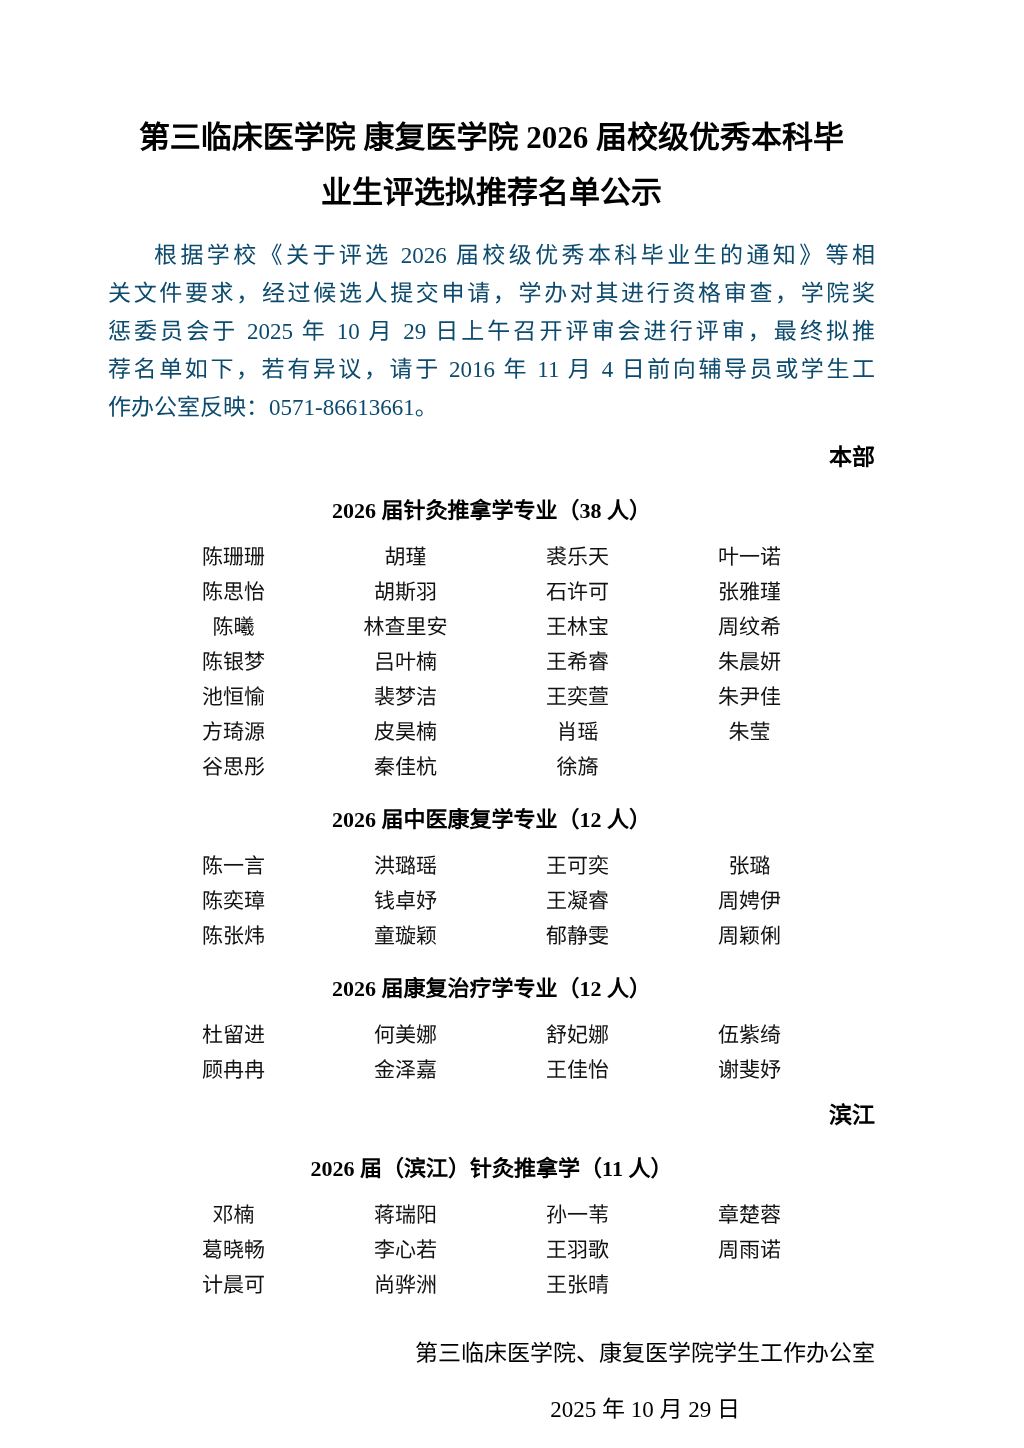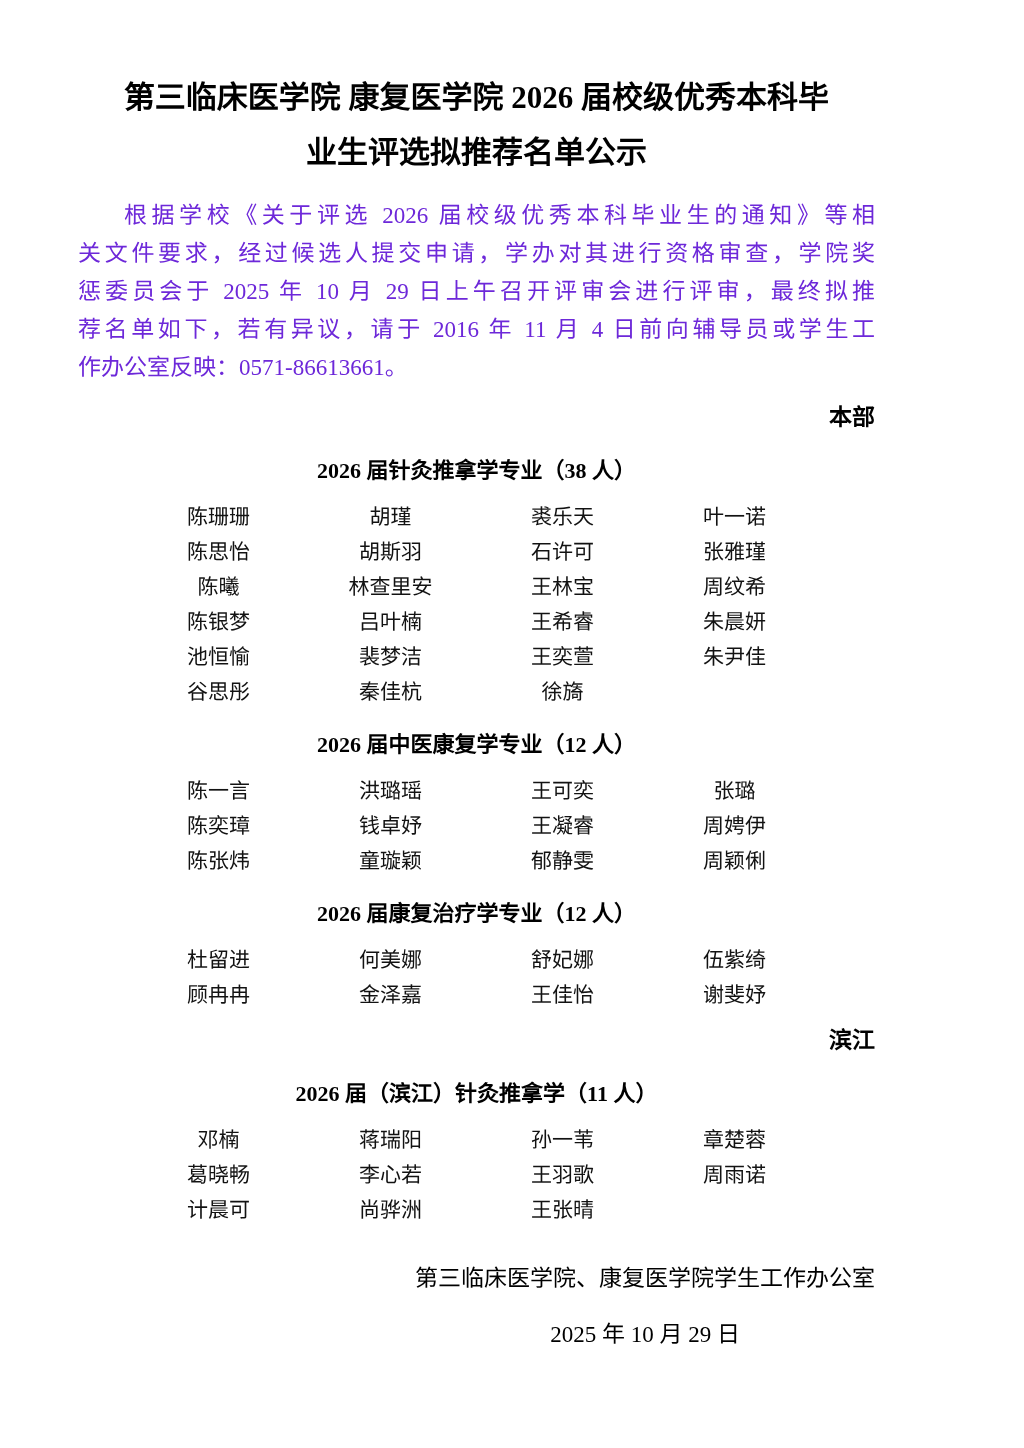--- a/index.html
+++ b/index.html
@@ -7,36 +7,37 @@
   .page {
     width: 1024px;
     height: 1448px;
     margin: 0 auto;
     background: #ffffff;
     color: #000000;
     font-family: "Liberation Serif", "DejaVu Serif", serif;
     overflow: hidden;
   }
   .content {
-    padding: 70px 149px 0 78px; 
+    padding: 70px 149px 0 108px; 
+    margin-top: 40px;
   }
   
   .doc-title {
     font-size: 31px;
     font-weight: bold;
     text-align: center;
     line-height: 55px;
     color: #000000;
   }
   .title-line { display: block; white-space: nowrap; }
   
   .intro {
     margin-top: 17px;
     font-size: 23px;
-    color: #6d28d9;
+    color: #0c4a6e;
   }
   .intro-line {
     line-height: 38px;
     text-align: justify;
     text-align-last: justify;
     white-space: nowrap;
   }
   .intro-line:first-child { text-indent: 2em; }
   .intro-line:last-child { text-align-last: left; }
   
@@ -135,20 +136,26 @@
             <div class="name-cell">王希睿</div>
             <div class="name-cell">朱晨妍</div>
           </div>
           <div class="name-row">
             <div class="name-cell">池恒愉</div>
             <div class="name-cell">裴梦洁</div>
             <div class="name-cell">王奕萱</div>
             <div class="name-cell">朱尹佳</div>
           </div>
           <div class="name-row">
+            <div class="name-cell">方琦源</div>
+            <div class="name-cell">皮昊楠</div>
+            <div class="name-cell">肖瑶</div>
+            <div class="name-cell">朱莹</div>
+          </div>
+          <div class="name-row">
             <div class="name-cell">谷思彤</div>
             <div class="name-cell">秦佳杭</div>
             <div class="name-cell">徐旖</div>
             <div class="name-cell"></div>
           </div>
         </div>
         <h3 class="major-heading">2026 届中医康复学专业（12 人）</h3>
         <div class="name-table">
           <div class="name-row">
             <div class="name-cell">陈一言</div>

